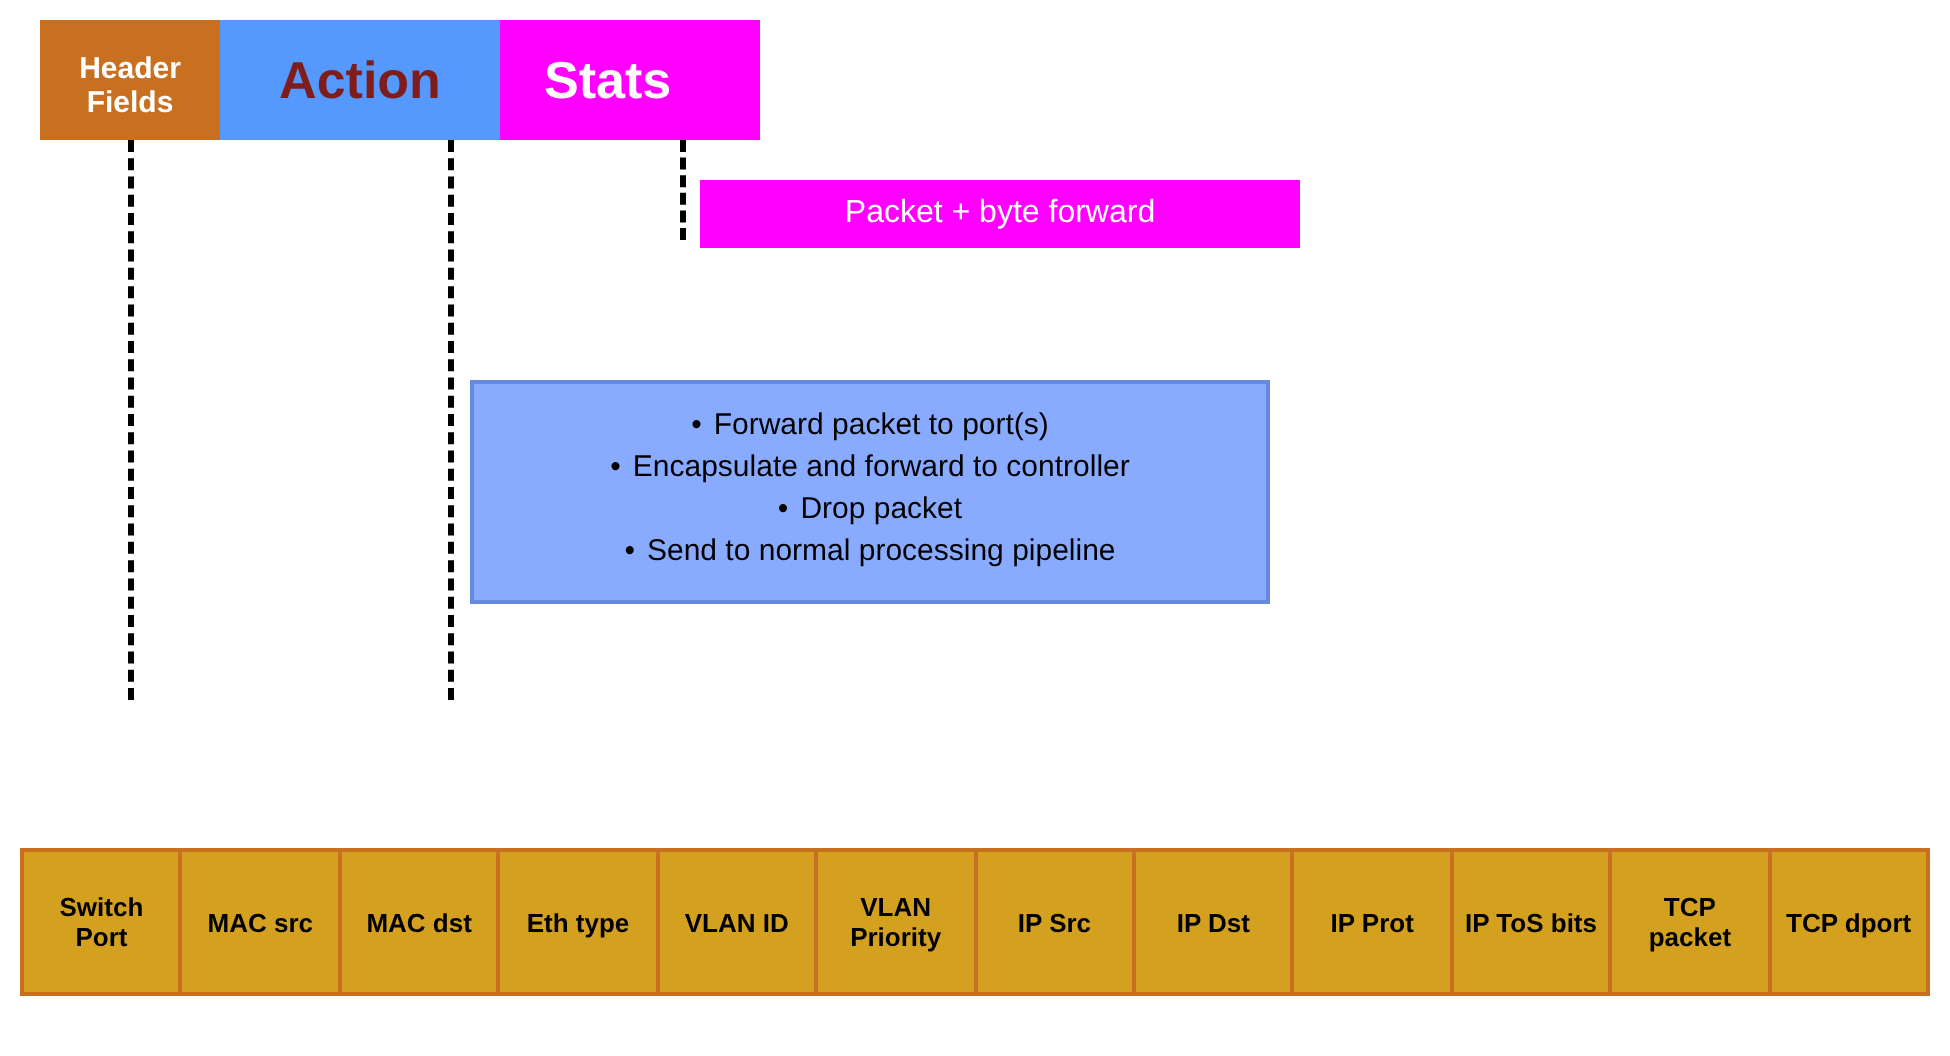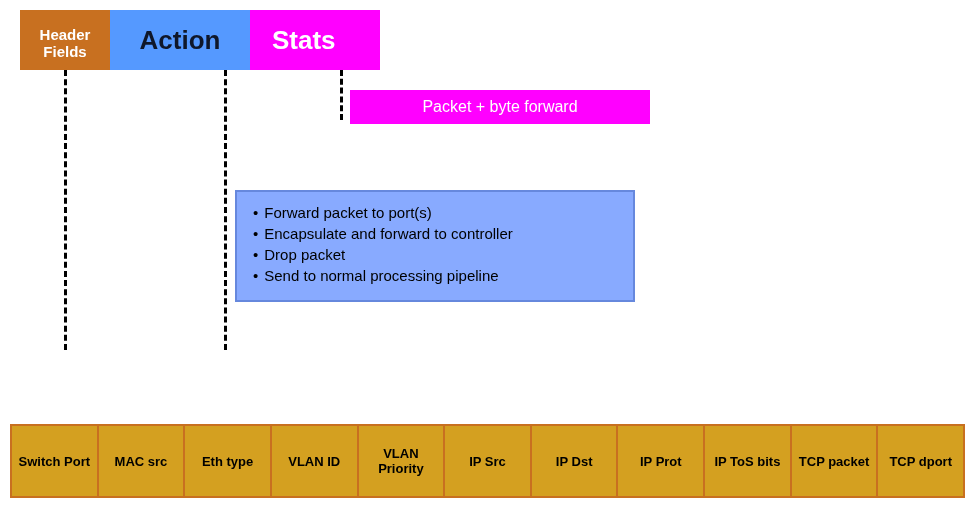--- a/index.html
+++ b/index.html
@@ -37,21 +37,21 @@
       width: 90px;
       min-height: 60px;
       display: flex;
       align-items: flex-end;
       justify-content: center;
       border: 2px solid #c87020;
     }
 
     .action-box {
       background: #5599ff;
-      color: #0f172a;
+      color: #7f1d1d;
       font-weight: bold;
       font-size: 26px;
       text-align: center;
       padding: 8px 20px;
       width: 140px;
       min-height: 60px;
       display: flex;
       align-items: center;
       justify-content: center;
       border: 2px solid #5599ff;
@@ -135,20 +135,21 @@
       border: 2px solid #6688dd;
     }
 
     .action-list-box ul {
       list-style: none;
       padding: 0;
     }
 
     .action-list-box ul li {
       margin-bottom: 4px;
+      text-align: center;
     }
 
     .action-list-box ul li::before {
       content: "•";
       margin-right: 6px;
     }
 
     
     .fields-table-container {
       position: absolute;
@@ -228,20 +229,23 @@
 
   <div class="fields-table-container">
     <div class="fields-table">
       <div class="field-cell">
         <span>Switch Port</span>
       </div>
       <div class="field-cell">
         <span>MAC src</span>
       </div>
       <div class="field-cell">
+        <span>MAC dst</span>
+      </div>
+      <div class="field-cell">
         <span>Eth type</span>
       </div>
       <div class="field-cell">
         <span>VLAN ID</span>
       </div>
       <div class="field-cell">
         <span>VLAN Priority</span>
       </div>
       <div class="field-cell">
         <span>IP Src</span>

